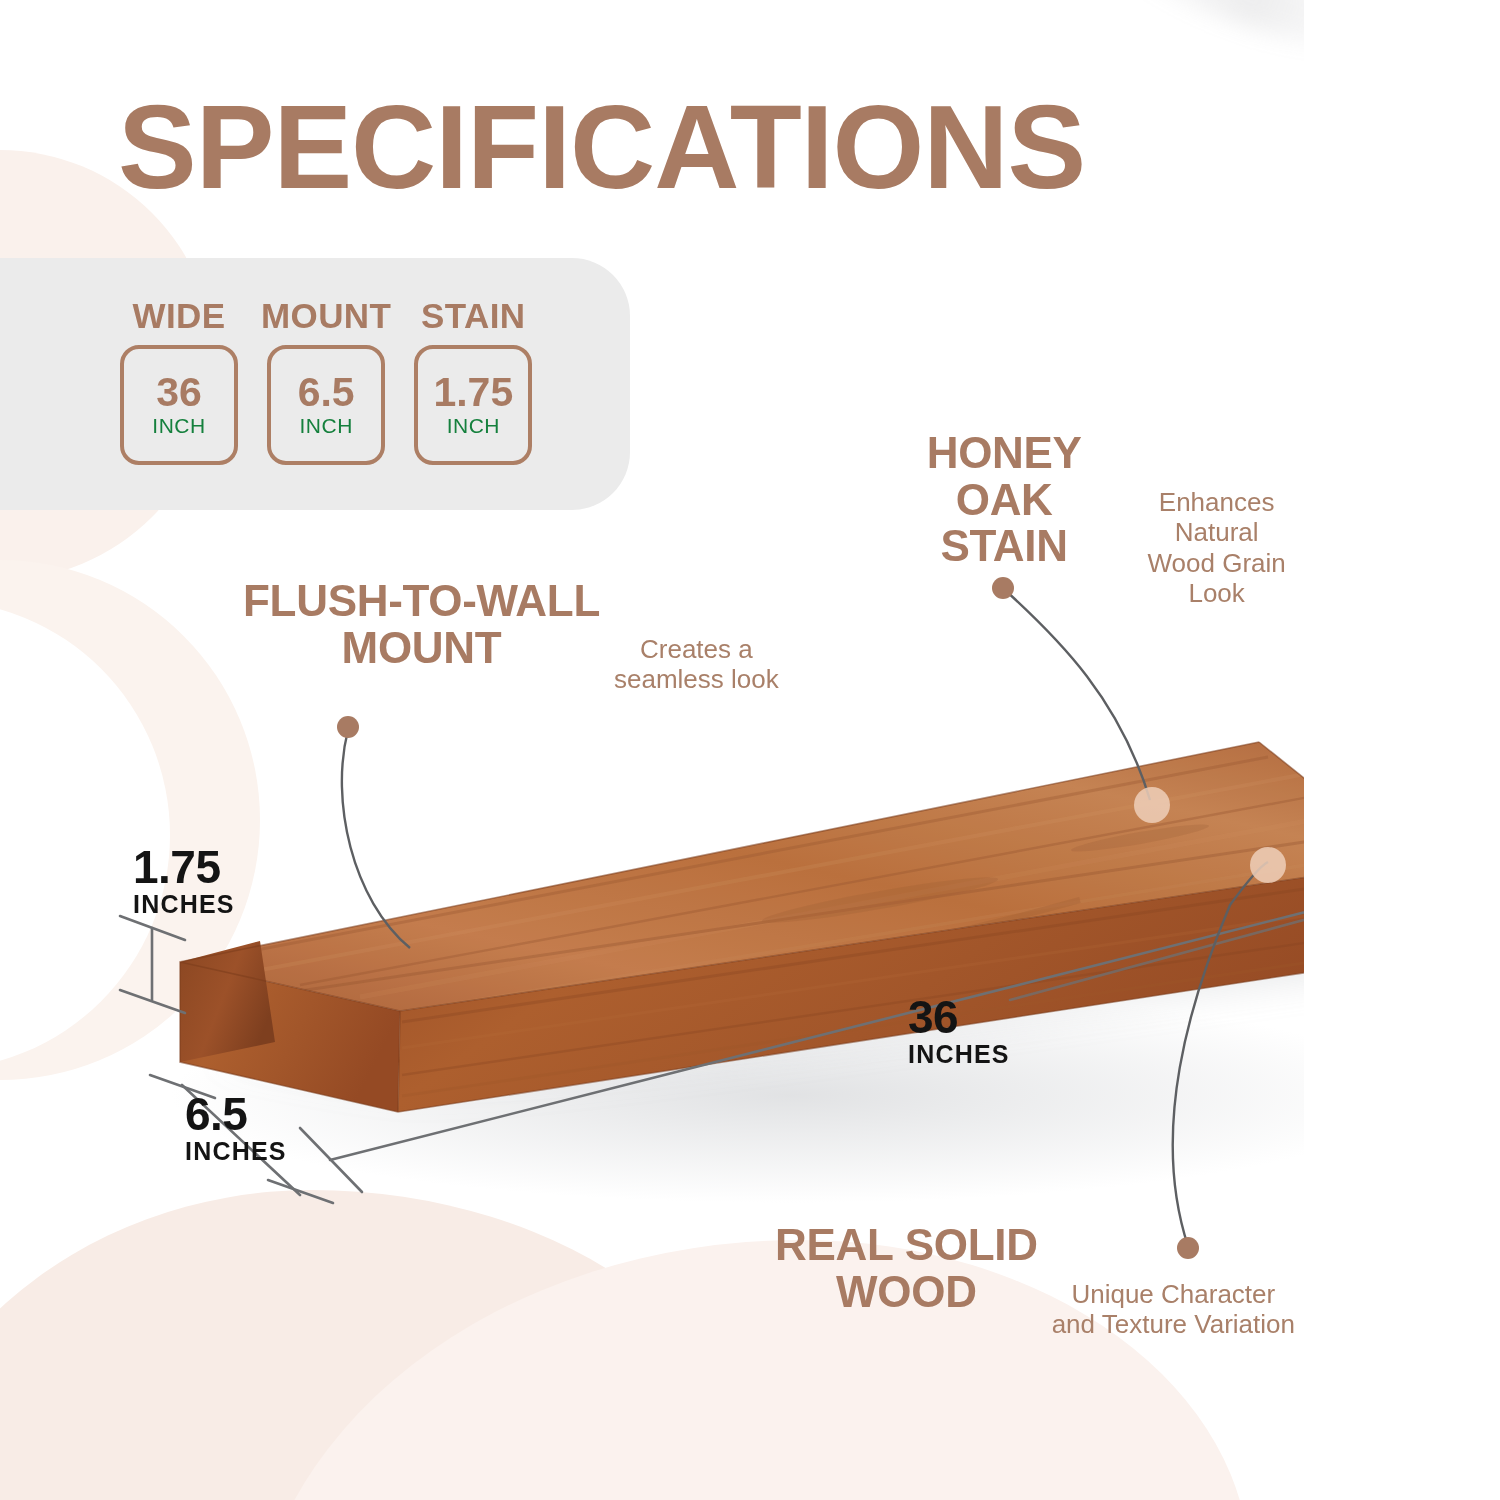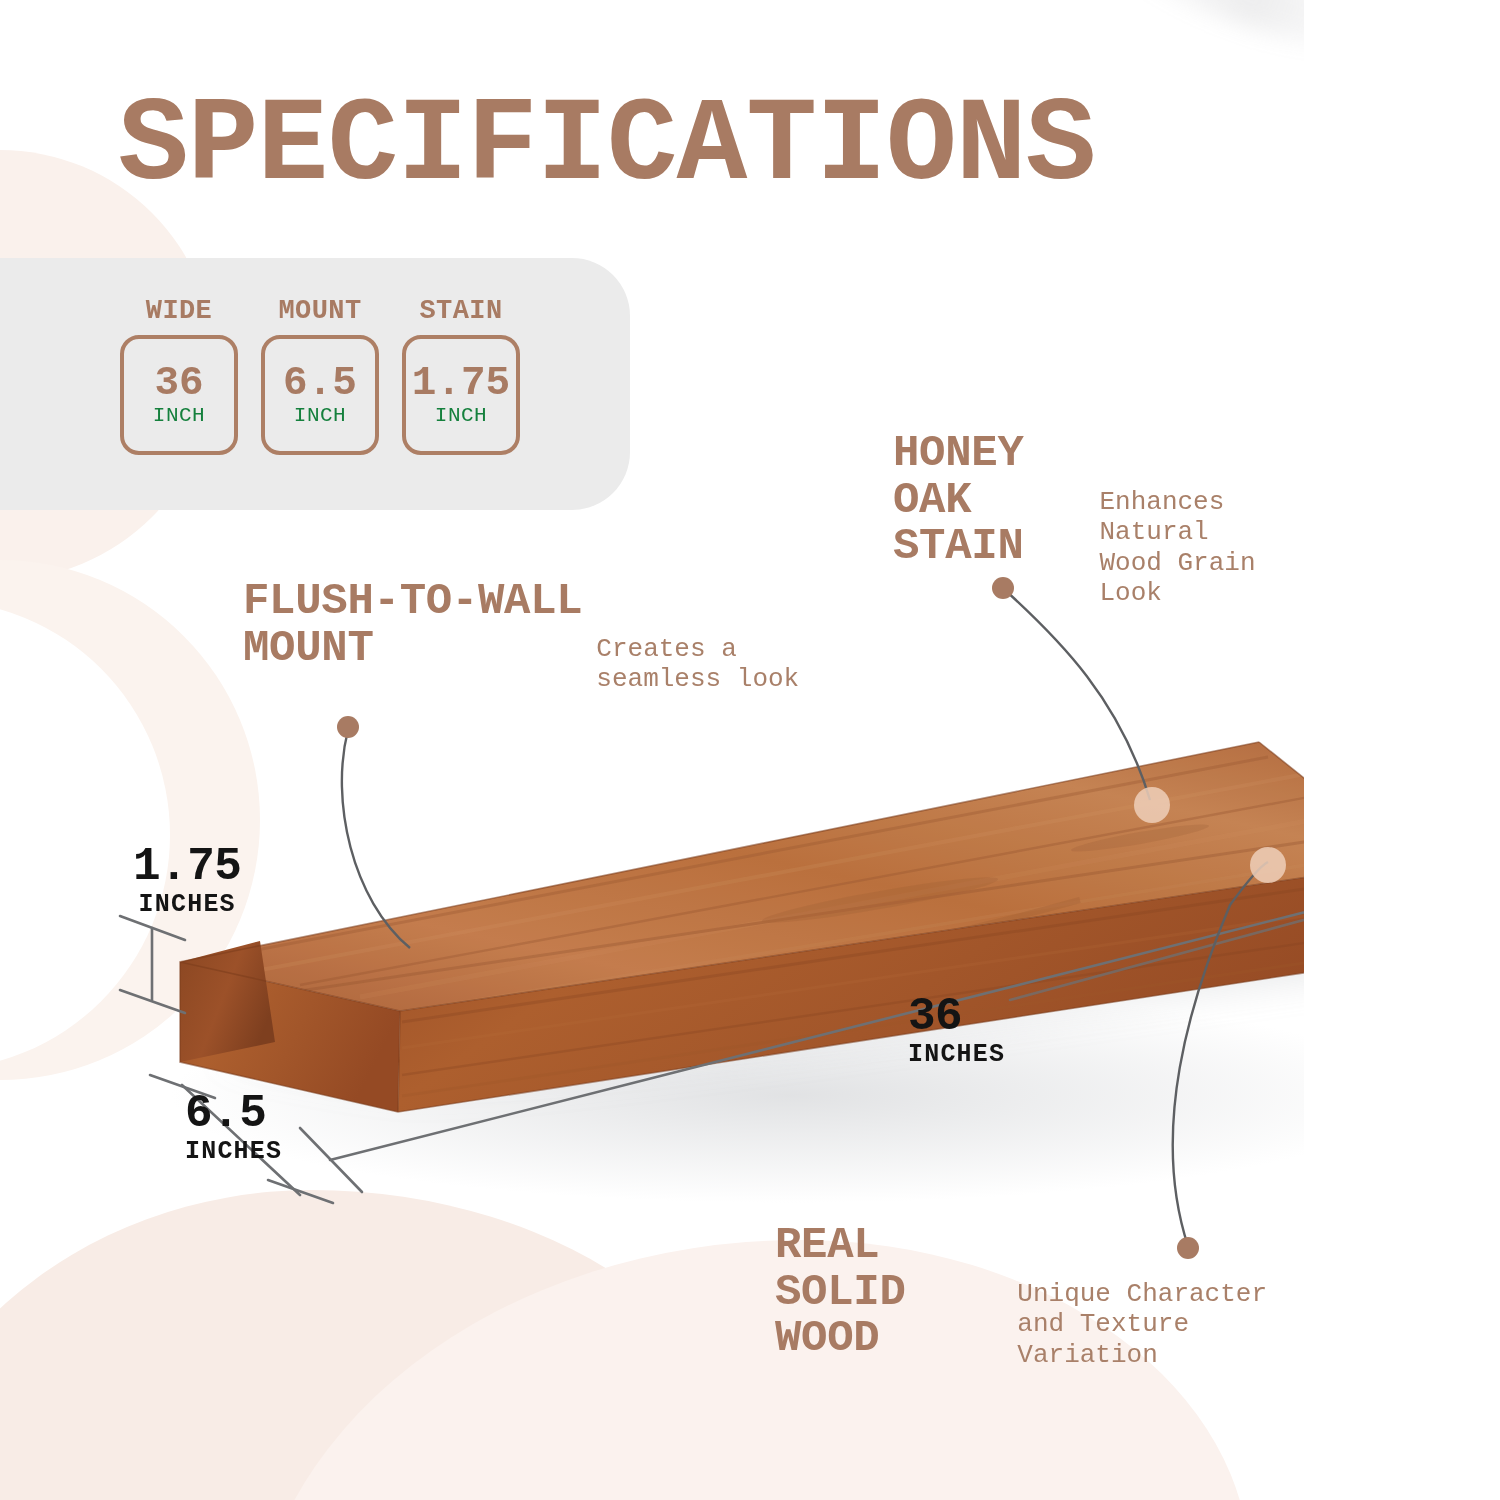--- a/index.html
+++ b/index.html
@@ -6,21 +6,21 @@
     margin: 0;
     padding: 0;
     background: #ffffff;
   }
   #stage {
     position: relative;
     width: 1304px;
     height: 1500px;
     overflow: hidden;
     background: #ffffff;
-    font-family: Liberation Mono, monospace;
+    font-family: Liberation Sans, sans-serif;
     -webkit-font-smoothing: antialiased;
   }
 
   
   .bg-layer { position:absolute; inset:0; overflow:hidden; pointer-events:none; }
 
   .blob-left-top {
     position: absolute;
     left: -215px; top: 150px;
     width: 430px; height: 430px;
@@ -99,21 +99,21 @@
     border-radius: 0 58px 58px 0;
   }
   .spec-row {
     position: absolute;
     left: 200px; top: 38px;
     display: flex;
     gap: 23px;
   }
   .spec-item { display:flex; flex-direction:column; align-items:center; }
   .spec-label {
-    font-size: 27px;
+    font-size: 35px;
     font-weight: 700;
     color: #a87b63;
     letter-spacing: .4px;
     margin-bottom: 9px;
   }
   .spec-box {
     width: 110px; height: 112px;
     border: 4px solid #ad7f65;
     border-radius: 19px;
     display: flex;
@@ -129,21 +129,21 @@
   }
   .spec-unit {
     font-size: 21px;
     font-weight: 400;
     color: #15803d;
     letter-spacing: .5px;
     margin-top: 1px;
   }
 
   
-  .callout { position: absolute; }
+  .callout { position: absolute; text-align: center; }
   .callout .co-inner { display: flex; align-items: flex-start; }
   .co-head {
     font-size: 44px;
     font-weight: 700;
     color: #a87b63;
     line-height: 1.06;
     letter-spacing: -.3px;
     white-space: pre-line;
   }
   .co-sub {

